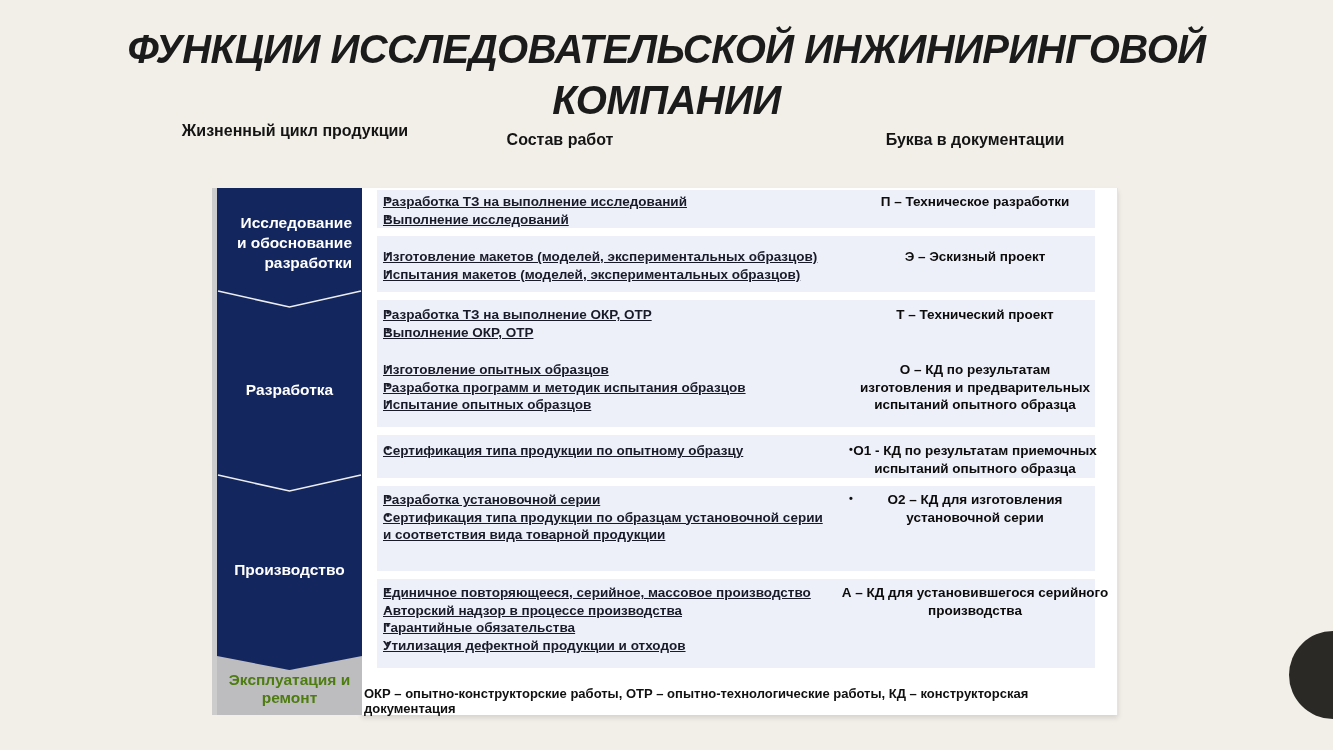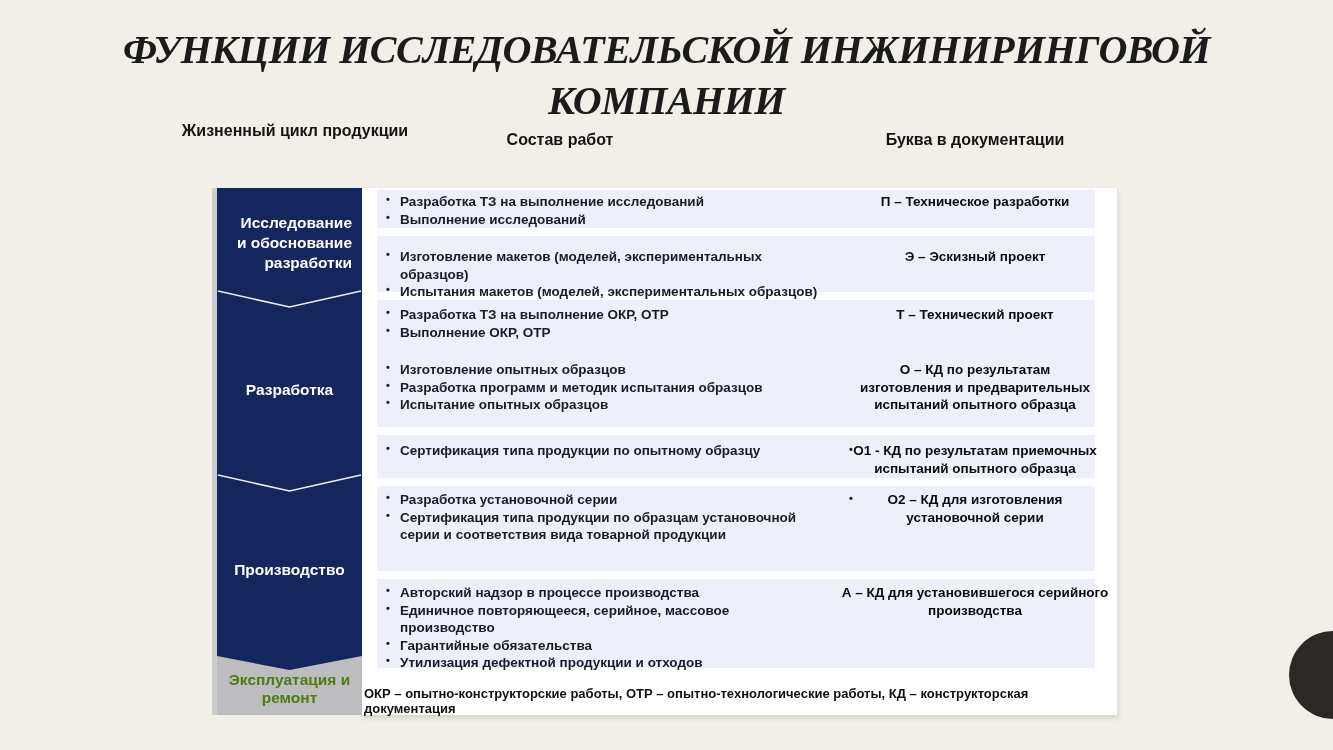--- a/index.html
+++ b/index.html
@@ -8,21 +8,21 @@
   }
   *{box-sizing:border-box; margin:0; padding:0;}
   html,body{width:1333px; height:750px; overflow:hidden;}
   body{
     position:relative; background:var(--bg);
     font-family:"Liberation Sans", sans-serif; color:#111;
   }
   .title{
     position:absolute; left:0; top:24px; width:1333px;
     text-align:center; white-space:pre-line;
-    font-family:Liberation Serif, serif; font-style:italic; font-weight:700;
+    font-family:Liberation Sans, sans-serif; font-style:italic; font-weight:700;
     font-size:40px; line-height:51px; letter-spacing:-0.5px; color:#1b1b1b;
   }
   .colhead{position:absolute; font-weight:700; font-size:16px; text-align:center; color:#141414;}
   .colhead.lifecycle{left:180px; top:117px; width:230px; line-height:27px;}
   .colhead.works{left:430px; top:131px; width:260px;}
   .colhead.letters{left:820px; top:131px; width:310px;}
 
   
   .panel{
     position:absolute; left:362px; top:188px; width:756px; height:527px;
@@ -64,21 +64,21 @@
   .r2{top:236px; height:56px;}
   .r3{top:300px; height:64px;}
   .r4{top:356px; height:71px;}
   .r5{top:435px; height:43px;}
   .r6{top:486px; height:85px;}
   .r7{top:579px; height:89px;}
   .works-list{
     position:absolute; left:0; width:450px; list-style:none;
     font-weight:700; font-size:13.5px; line-height:17.5px; color:var(--ink);
   }
-  .works-list li{position:relative; padding-left:23px;}
+  .works-list li{position:relative; padding-left:6px;text-decoration:underline;}
   .works-list li::before{
     content:"•"; position:absolute; left:9px; top:-2px; font-size:11px; color:var(--ink);
   }
   .letter-cell{
     position:absolute; left:460px; width:276px; text-align:center;
     font-weight:700; font-size:13.5px; line-height:17.5px; color:#0c0c0c;
     white-space:pre-line;
   }
   .r1 .works-list,.r1 .letter-cell{top:3px;}
   .r2 .works-list,.r2 .letter-cell{top:12px;}
@@ -170,22 +170,22 @@
 <div class="row r6">
   <ul class="works-list">
       <li>Разработка установочной серии</li>
       <li>Сертификация типа продукции по образцам установочной серии и соответствия вида товарной продукции</li>
     </ul>
   <div class="letter-cell has-bullet">О2 – КД для изготовления
 установочной серии</div>
 </div>
 <div class="row r7">
   <ul class="works-list">
+      <li>Единичное повторяющееся, серийное, массовое производство</li>
       <li>Авторский надзор в процессе производства</li>
-      <li>Единичное повторяющееся, серийное, массовое производство</li>
       <li>Гарантийные обязательства</li>
       <li>Утилизация дефектной продукции и отходов</li>
     </ul>
   <div class="letter-cell">А – КД для установившегося серийного
 производства</div>
 </div>
 
 <div class="footnote">ОКР – опытно-конструкторские работы, ОТР – опытно-технологические работы, КД – конструкторская документация</div>
 
 <div class="corner-circle"></div>

